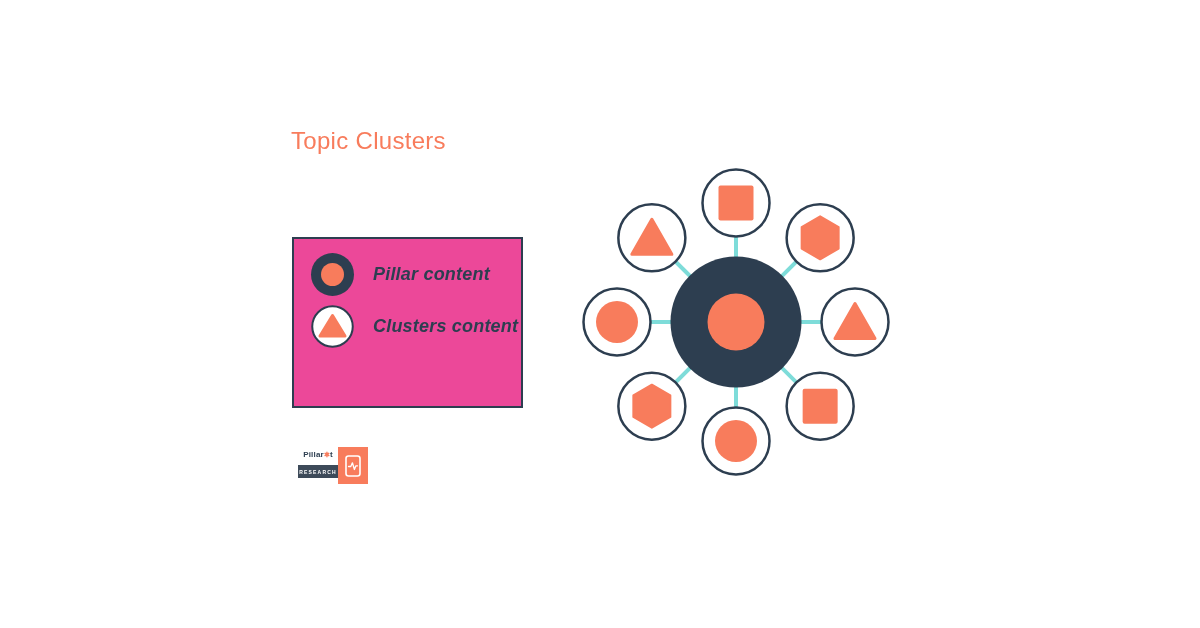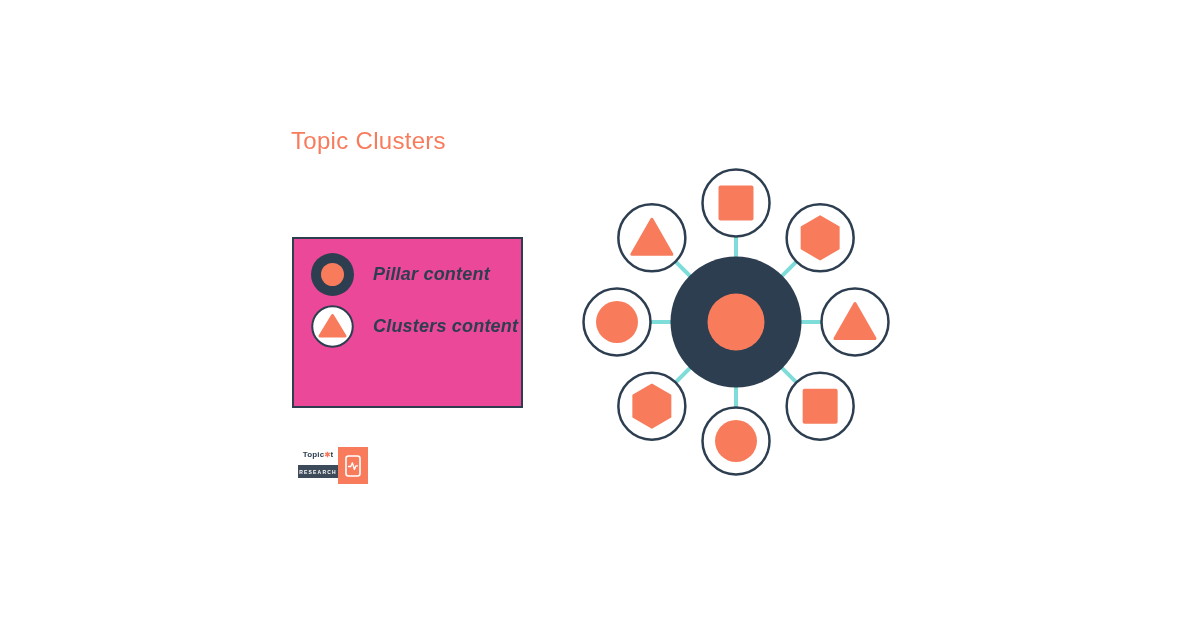--- a/index.html
+++ b/index.html
@@ -142,21 +142,21 @@
         <circle cx="0" cy="0" r="21" fill="#F87C5C"></circle>
       </g>
       <g transform="translate(75.85429303880082,76.85429303880085)">
         <circle cx="0" cy="0" r="33.5" fill="#ffffff" stroke="#2D3E50" stroke-width="2.5"></circle>
         <path d="M0,-18.5 L20,16.5 L-20,16.5 Z" fill="#F87C5C" stroke="#F87C5C" stroke-width="3" stroke-linejoin="round"></path>
       </g>
     </svg>
 
   <div class="logo">
     <div class="logo-left">
-      <div class="logo-wordmark"><span>Topic</span><span class="sprocket">✱</span><span>t</span></div>
+      <div class="logo-wordmark"><span>Pillar</span><span class="sprocket">✱</span><span>t</span></div>
       <div class="logo-research">RESEARCH</div>
     </div>
     <div class="logo-tile">
       <svg width="16" height="22" viewBox="0 0 16 22">
         <rect x="1" y="1" width="14" height="20" rx="2.5" fill="none" stroke="#ffffff" stroke-width="1.6"></rect>
         <polyline points="3.5,11.5 5.8,11.5 7.4,7.8 9.4,14.5 10.9,10.8 12.5,10.8" fill="none" stroke="#ffffff" stroke-width="1.3" stroke-linejoin="round" stroke-linecap="round"></polyline>
       </svg>
     </div>
   </div>
 

